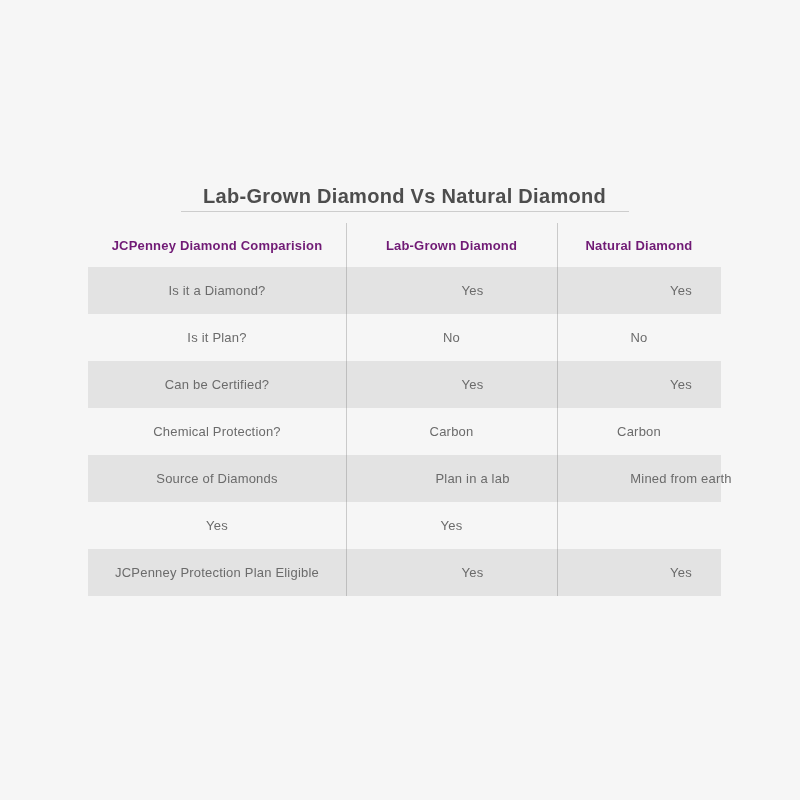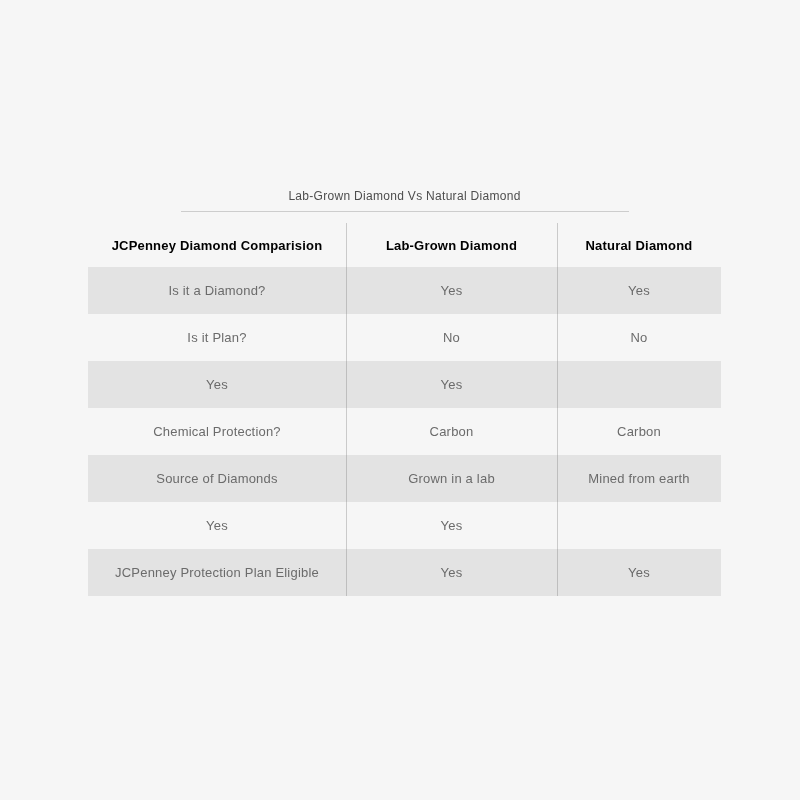--- a/index.html
+++ b/index.html
@@ -15,22 +15,22 @@
     position: relative;
   }
   .content {
     position: absolute;
     left: 88px;
     top: 186px;
     width: 633px;
   }
   .title {
     text-align: center;
-    font-size: 12px;
-    font-weight: normal;
+    font-size: 20px;
+    font-weight: bold;
     color: #4d4d4d;
     letter-spacing: 0.3px;
     line-height: 20px;
     margin: 0;
   }
   .title-underline {
     width: 448px;
     height: 1px;
     background: #cdcdcd;
     margin: 5px auto 0 auto;
@@ -45,28 +45,29 @@
   }
   .header-row {
     height: 44px;
   }
   .header-cell {
     display: flex;
     align-items: center;
     justify-content: center;
     font-size: 13px;
     font-weight: bold;
-    color: #000000;
+    color: #701a75;
     letter-spacing: 0.2px;
   }
   .body-row {
     height: 47px;
   }
   .body-row.shaded {
     background: #e3e3e3;
+    gap: 21px;
   }
   .cell {
     display: flex;
     align-items: center;
     justify-content: center;
     font-size: 13px;
     color: #6b6b6b;
     letter-spacing: 0.2px;
   }
   .col-divider {
@@ -105,31 +106,32 @@
     <div class="cell">Is it a Diamond?</div>
     <div class="cell">Yes</div>
     <div class="cell">Yes</div>
   </div>
         <div class="grid-row body-row">
     <div class="cell">Is it Plan?</div>
     <div class="cell">No</div>
     <div class="cell">No</div>
   </div>
         <div class="grid-row body-row shaded">
+    <div class="cell">Can be Certified?</div>
     <div class="cell">Yes</div>
     <div class="cell">Yes</div>
   </div>
         <div class="grid-row body-row">
     <div class="cell">Chemical Protection?</div>
     <div class="cell">Carbon</div>
     <div class="cell">Carbon</div>
   </div>
         <div class="grid-row body-row shaded">
     <div class="cell">Source of Diamonds</div>
-    <div class="cell">Grown in a lab</div>
+    <div class="cell">Plan in a lab</div>
     <div class="cell">Mined from earth</div>
   </div>
         <div class="grid-row body-row">
     <div class="cell">Yes</div>
     <div class="cell">Yes</div>
   </div>
         <div class="grid-row body-row shaded">
     <div class="cell">JCPenney Protection Plan Eligible</div>
     <div class="cell">Yes</div>
     <div class="cell">Yes</div>

